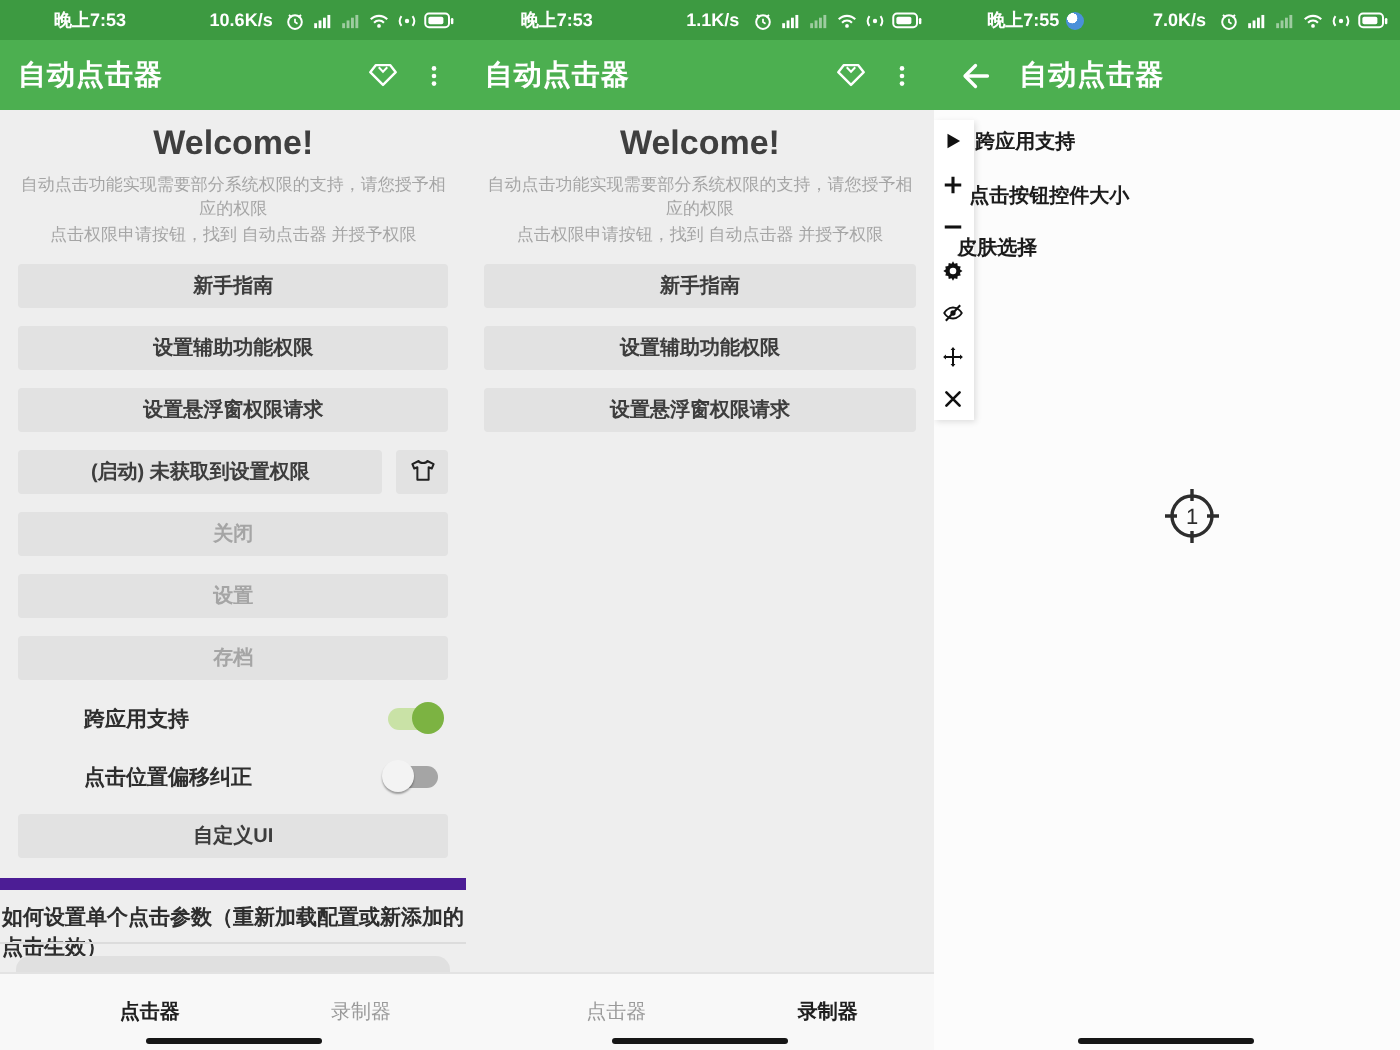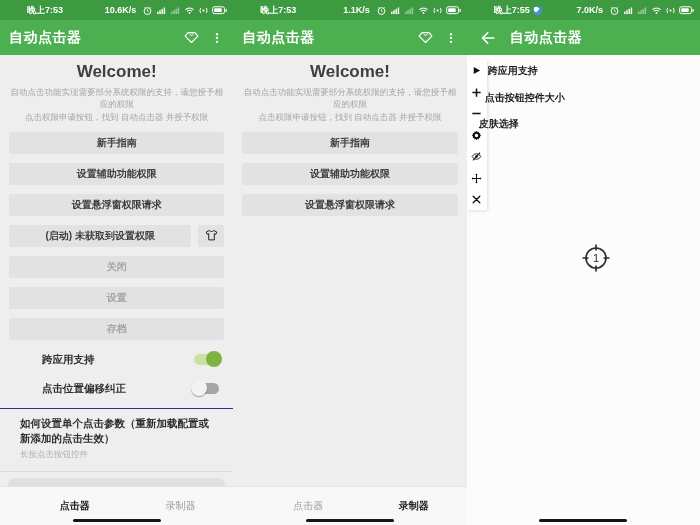--- a/index.html
+++ b/index.html
@@ -41,21 +41,21 @@
 
   .toggle-row{display:flex;align-items:center;margin:11px 10px 0;height:18px;cursor:pointer;padding-left:32px;}
   .toggle-label{font-size:10.5px;color:#2e2e2e;font-weight:bold;flex:1;}
   .switch{width:25px;height:11px;border-radius:6px;position:relative;margin-right:4px;flex:none;}
   .switch.on{background:#c9e2a6;}
   .switch.on .thumb{position:absolute;right:-3px;top:-3px;width:16px;height:16px;border-radius:50%;background:#7cb342;}
   .switch.off{background:#a5a5a5;}
   .switch.off .thumb{position:absolute;left:-3px;top:-3px;width:16px;height:16px;border-radius:50%;
     background:#f3f3f3;box-shadow:0 1px 1px rgba(0,0,0,.35);}
 
-  .faq{margin-top:10px;padding:7px 20px 0;border-top:1px solid #4c1d95;cursor:pointer;}
+  .faq{margin-top:10px;padding:7px 1px 0;border-top:6px solid #4c1d95;cursor:pointer;}
   .faq-title{font-size:10.5px;font-weight:bold;color:#2e2e2e;line-height:1.45;}
   .faq-sub{font-size:8.5px;color:#aeaeae;margin-top:3px;}
   .divider-bottom{position:absolute;left:0;right:0;bottom:14px;height:1px;background:#dcdcdc;}
   .strip{position:absolute;left:8px;right:8px;bottom:0;height:8px;background:#e0e0e0;border-radius:7px 7px 0 0;}
 
   
   .tabbar{height:39px;flex:none;display:flex;background:#f8f8f8;border-top:1px solid #e3e3e3;padding-left:22px;}
   .tab{flex:1;display:flex;align-items:center;justify-content:center;font-size:10px;color:#9a9a9a;cursor:pointer;}
   .tab.active{color:#1f1f1f;font-weight:bold;}
   .home-bar{position:absolute;bottom:3px;left:50%;transform:translateX(-50%);
@@ -210,20 +210,21 @@
         <span class="switch on">
             <span class="thumb"></span>
           </span>
       </div>
       <div class="toggle-row">
         <span class="toggle-label">点击位置偏移纠正</span>
         <span class="switch off">
             <span class="thumb"></span>
           </span>
       </div>
+      <div class="btn">自定义UI</div>
       <div class="faq">
         <div class="faq-title">如何设置单个点击参数（重新加载配置或新添加的点击生效）</div>
         <div class="faq-sub">长按点击按钮控件</div>
       </div>
       <div class="divider-bottom"></div>
       <div class="strip"></div>
     </div>
     <div class="tabbar">
       <div class="tab active">点击器</div>
       <div class="tab">录制器</div>

